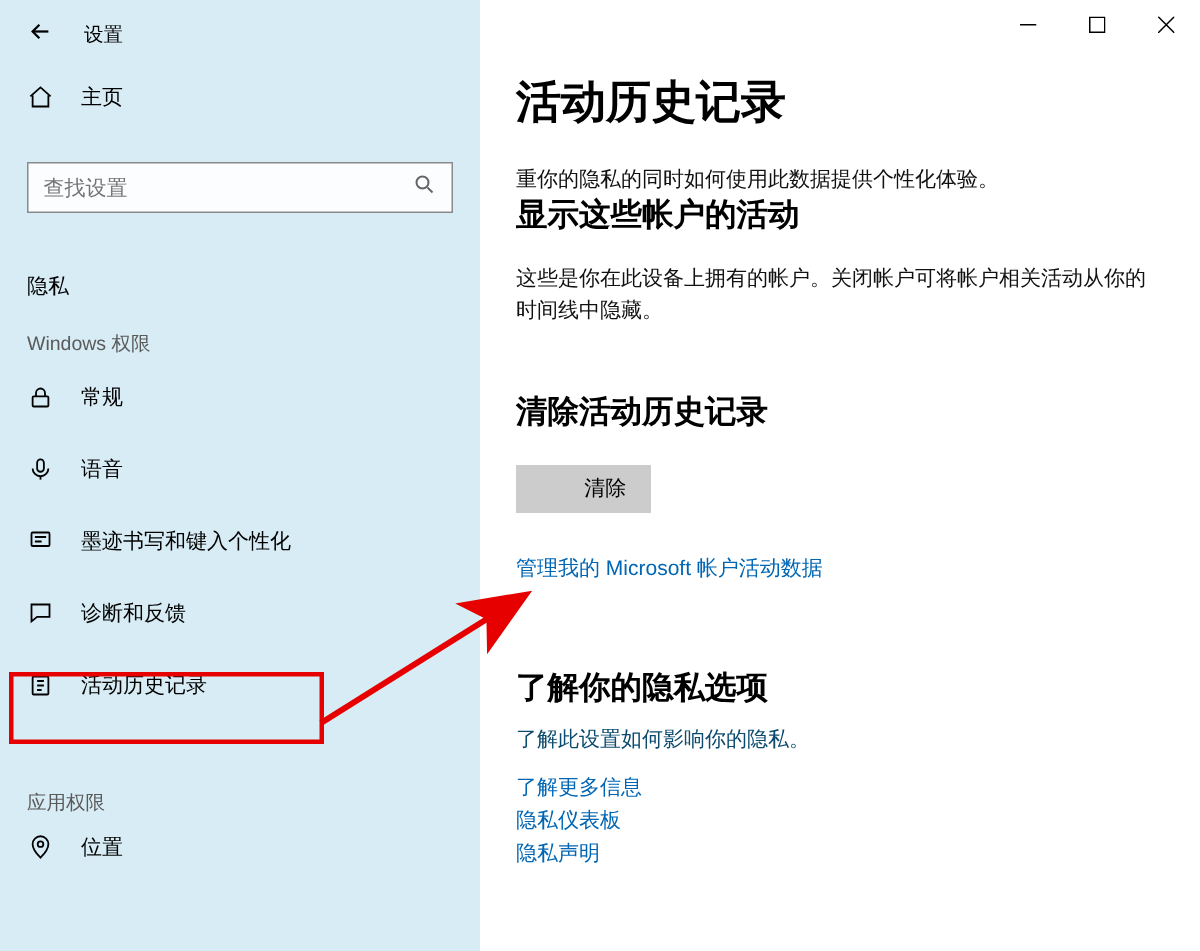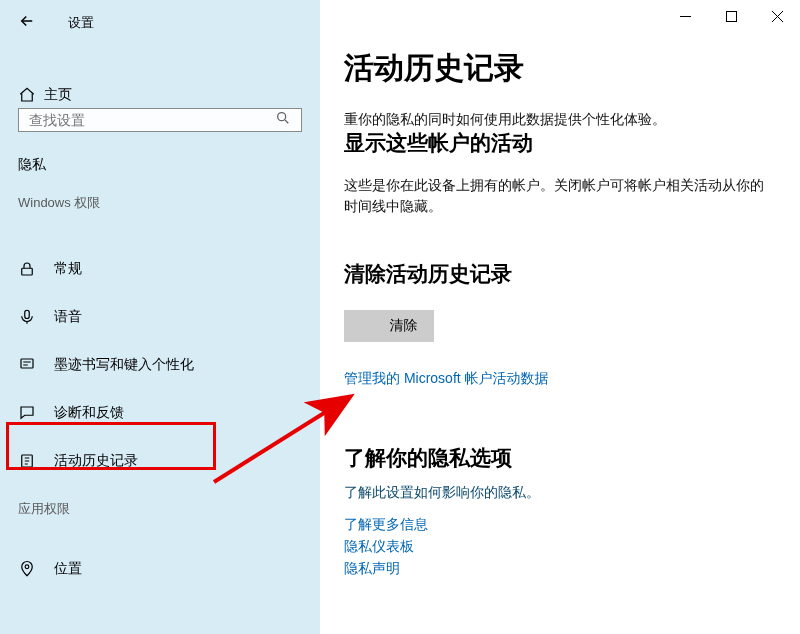--- a/index.html
+++ b/index.html
@@ -11,73 +11,73 @@
   width: 320px;
   background: #d7ecf4;
   display: flex;
   flex-direction: column;
   position: relative;
 }
 
 .titlebar-left {
   display: flex;
   align-items: center;
-  gap: 32px;
+  gap: 20px;
   padding: 10px 18px 0;
   height: 36px;
 }
 .back-icon svg { width: 18px; height: 18px; }
 .title-text { font-size: 13px; color: #000; }
 
 .home-row {
   display: flex;
-  align-items: flex-end;
-  gap: 8px;
+  align-items: flex-start;
+  gap: 18px;
   padding: 0 18px;
   height: 48px;
   margin-top: 20px;
   cursor: pointer;
 }
 .home-row .icon { width: 18px; display: flex; justify-content: center; }
 .home-row .label { font-size: 14px; }
 
 .search-wrap { padding: 0 18px; margin-top: 4px; }
 .search {
   display: flex;
   align-items: center;
   justify-content: space-between;
   width: 284px;
-  height: 24px;
+  height: 34px;
   background: #fbfdfe;
   border: 1px solid #8a8a8a;
   padding: 0 10px;
 }
 .search input {
   border: none;
   outline: none;
   background: transparent;
   font-size: 14px;
   width: 240px;
 }
 .search .sicon svg { width: 16px; height: 16px; opacity: .6; }
 
 .section-label {
   padding: 0 18px;
-  margin-top: 24px;
+  margin-top: 40px;
   font-size: 14px;
   color: #000;
 }
 .section-label.dim { color: #5a5a5a; font-size: 13px; margin-top: 20px; }
 
 .nav {
   margin-top: 18px;
 }
 .nav-item {
   display: flex;
-  align-items: flex-end;
+  align-items: flex-start;
   gap: 18px;
   padding: 0 18px;
   height: 48px;
   cursor: pointer;
   font-size: 14px;
   position: relative;
 }
 .nav-item .icon { width: 18px; display: flex; justify-content: center; }
 .nav-item svg { width: 18px; height: 18px; }
 

